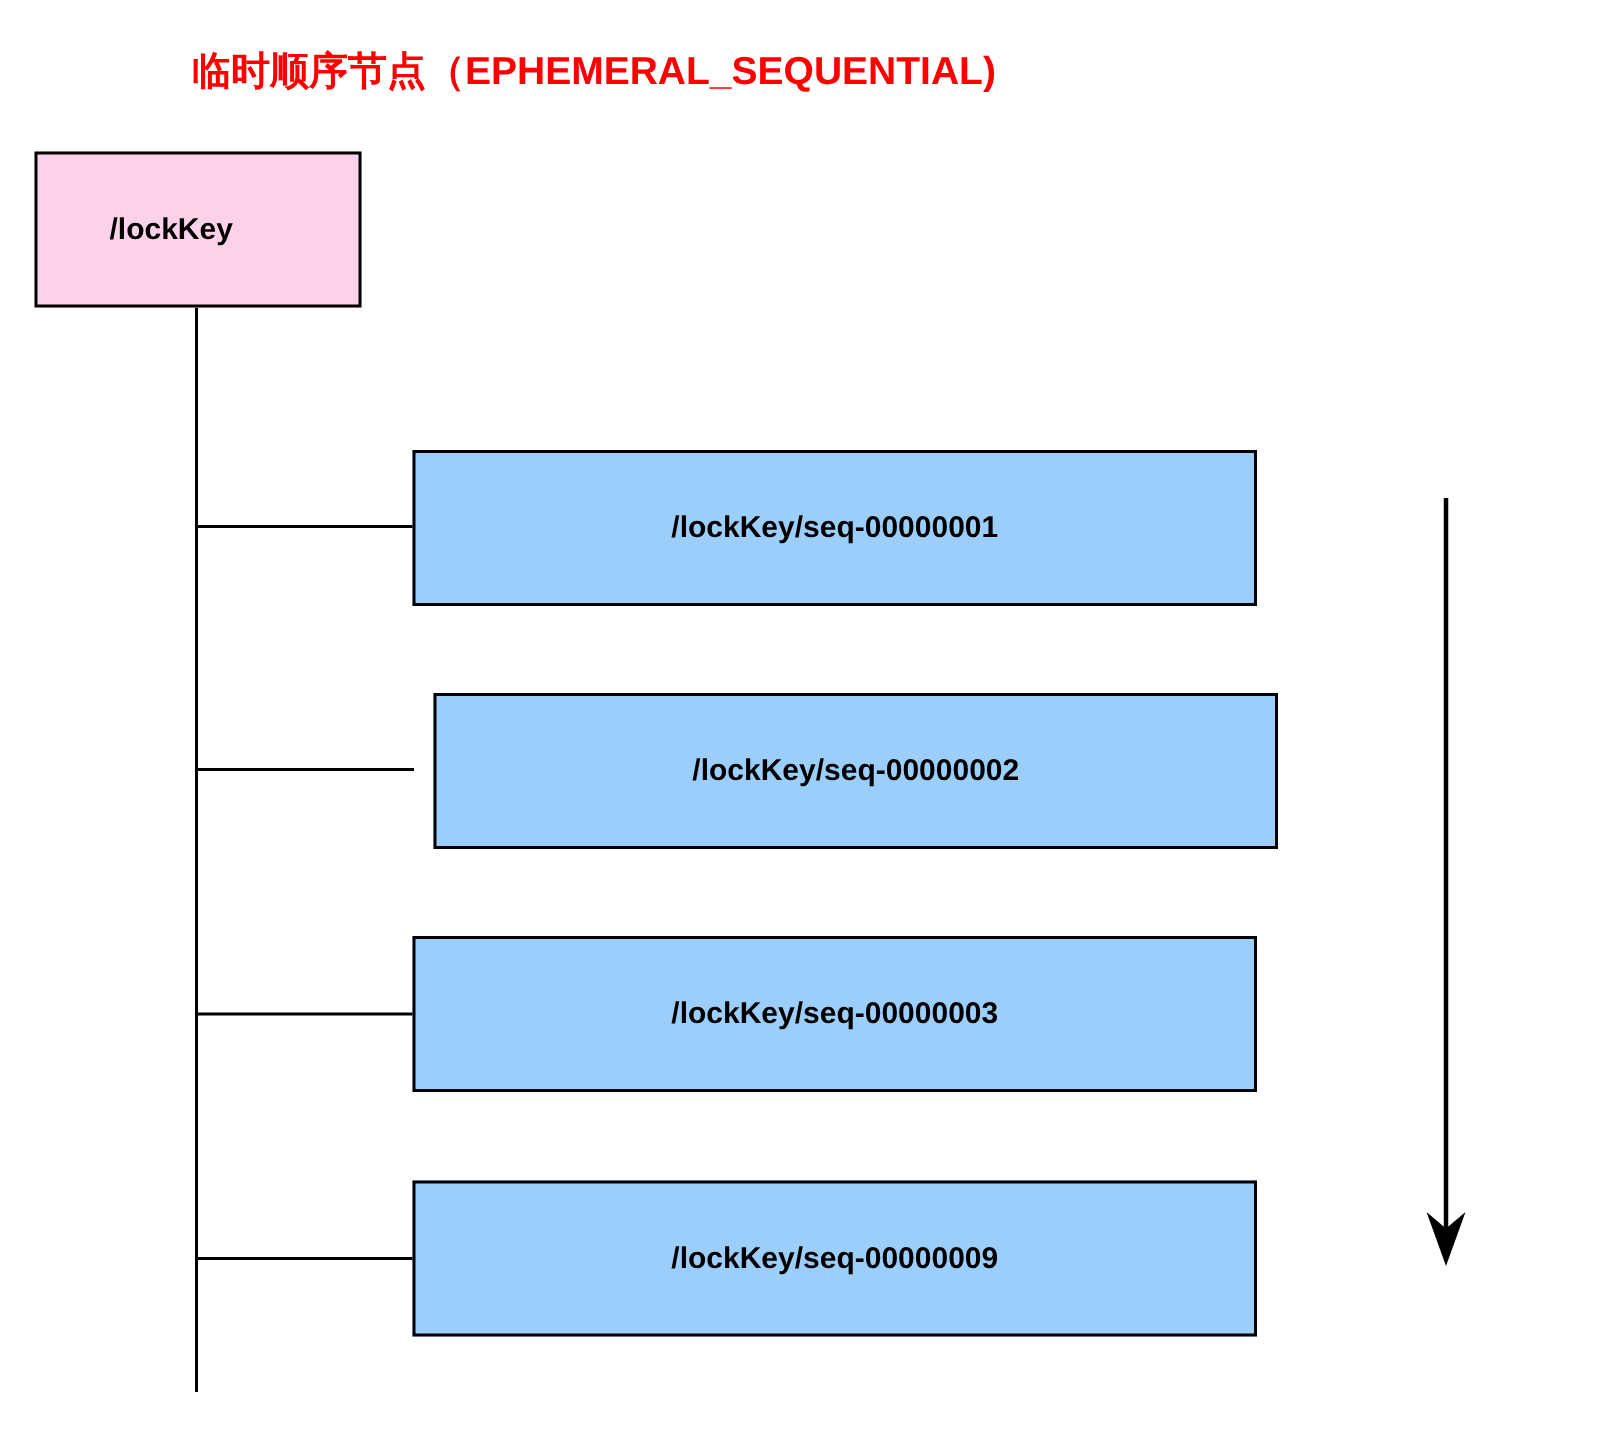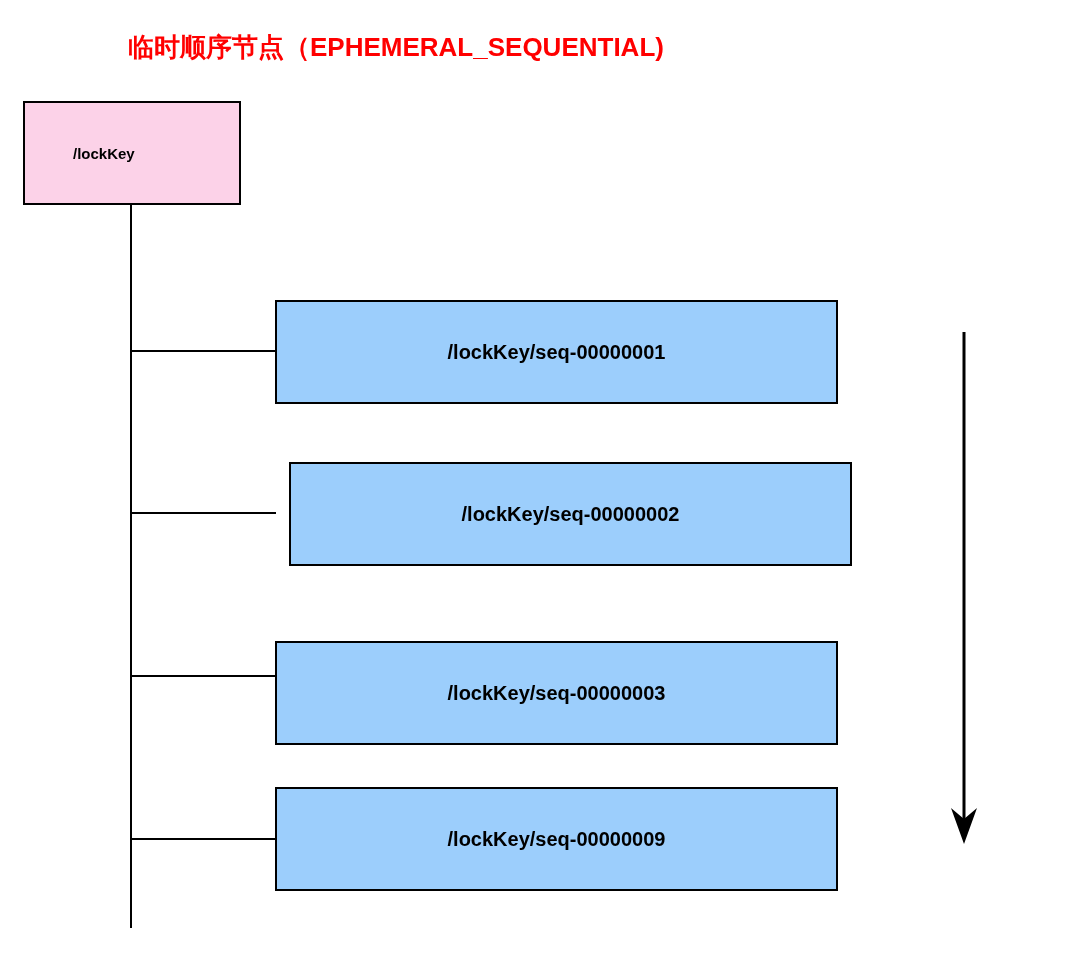--- a/index.html
+++ b/index.html
@@ -37,33 +37,33 @@
     color: #000000;
   }
   #root-node {
     left: 23px;
     top: 101px;
     width: 218px;
     height: 104px;
     background: #fcd2e8;
     justify-content: flex-start;
     padding-left: 48px;
-    font-size: 15px;
+    font-size: 20px;
   }
   .child-node {
     left: 275px;
     width: 563px;
     height: 104px;
     background: #9ccefc;
     justify-content: center;
     font-size: 20px;
   }
   #child-node-1 { top: 300px; align-items: center; }
   #child-node-2 { top: 462px; margin-left: 14px; }
-  #child-node-3 { top: 624px; margin-top: 17px; }
+  #child-node-3 { top: 624px; }
   #child-node-4 { top: 787px; }
 
   
   #trunk-line {
     position: absolute;
     left: 130px;
     top: 205px;
     width: 2px;
     height: 723px;
     background: #000000;

